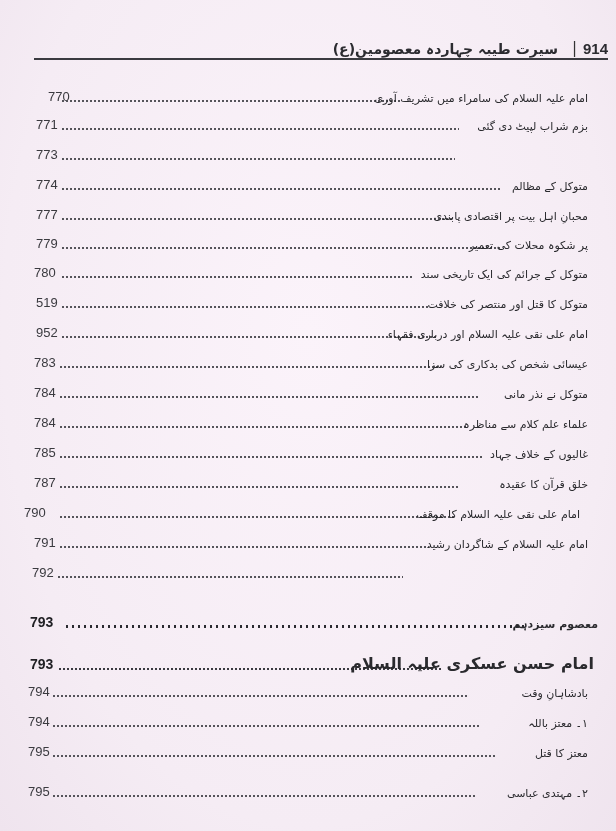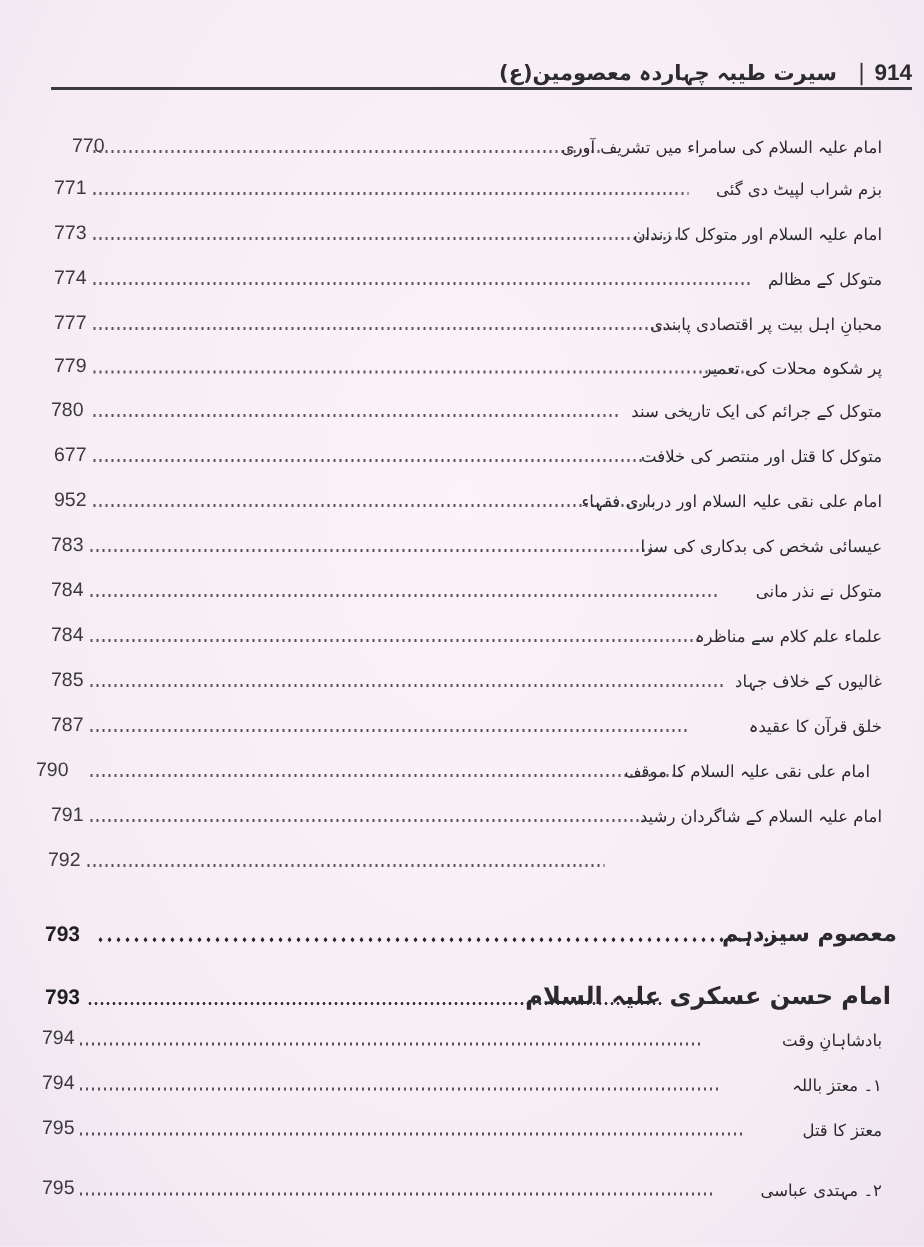--- a/index.html
+++ b/index.html
@@ -23,21 +23,21 @@
 
   .toc { position: absolute; left: 0; top: 0; width: 616px; height: 831px; }
   .row { position: absolute; left: 0; width: 616px; height: 20px; display: flex; align-items: flex-end; }
   .num { position: absolute; font-family: "Liberation Sans", sans-serif; font-size: 13px; color: #3a3a3f; bottom: 2px; }
   .leader { position: absolute; bottom: 4px; height: 2px;
     background-image: radial-gradient(circle, #55545a 0.8px, transparent 1px);
     background-size: 4px 2px; background-repeat: repeat-x; }
   .title { position: absolute; direction: rtl; text-align: right; font-size: 11px; color: #2a2a2e;
     bottom: 1px; white-space: nowrap; font-family: "DejaVu Sans", sans-serif; }
   .row.section .num, .row.chapter .num { font-weight: bold; font-size: 14px; color: #1f1f23; }
-  .row.section .title { font-size: 15px; font-weight: bold; }
+  .row.section .title { font-size: 11px; font-weight: bold; }
   .row.chapter .title { font-size: 16px; font-weight: bold; }
   .row.section .leader { background-image: radial-gradient(circle, #2a2a30 1.2px, transparent 1.4px); background-size: 6px 3px; height: 3px; }
   .row.chapter .leader { background-image: radial-gradient(circle, #3a3a40 0.9px, transparent 1.1px); }
 </style>
 </head>
 <body>
 
 <div class="page">
 
   <div class="header">
@@ -55,21 +55,20 @@
       <span class="title" style="right:28px">امام علیہ السلام کی سامراء میں تشریف آوری</span>
     </div>
     <div class="row" style="top:114px">
       <span class="num" style="left:36px">771</span>
       <span class="leader" style="left:61px;width:398px"></span>
       <span class="title" style="right:28px">بزم شراب لپیٹ دی گئی</span>
     </div>
     <div class="row" style="top:144px">
       <span class="num" style="left:36px">773</span>
       <span class="leader" style="left:61px;width:394px"></span>
-      <span class="title" style="right:28px">امام علیہ السلام اور متوکل کا زندان</span>
     </div>
     <div class="row" style="top:174px">
       <span class="num" style="left:36px">774</span>
       <span class="leader" style="left:61px;width:440px"></span>
       <span class="title" style="right:28px">متوکل کے مظالم</span>
     </div>
     <div class="row" style="top:204px">
       <span class="num" style="left:36px">777</span>
       <span class="leader" style="left:61px;width:392px"></span>
       <span class="title" style="right:28px">محبانِ اہل بیت پر اقتصادی پابندی</span>
@@ -78,21 +77,21 @@
       <span class="num" style="left:36px">779</span>
       <span class="leader" style="left:61px;width:440px"></span>
       <span class="title" style="right:28px">پر شکوہ محلات کی تعمیر</span>
     </div>
     <div class="row" style="top:262px">
       <span class="num" style="left:34px">780</span>
       <span class="leader" style="left:61px;width:352px"></span>
       <span class="title" style="right:28px">متوکل کے جرائم کی ایک تاریخی سند</span>
     </div>
     <div class="row" style="top:292px">
-      <span class="num" style="left:36px">677</span>
+      <span class="num" style="left:36px">519</span>
       <span class="leader" style="left:61px;width:368px"></span>
       <span class="title" style="right:28px">متوکل کا قتل اور منتصر کی خلافت</span>
     </div>
     <div class="row" style="top:322px">
       <span class="num" style="left:36px">952</span>
       <span class="leader" style="left:61px;width:376px"></span>
       <span class="title" style="right:28px">امام علی نقی علیہ السلام اور درباری فقہاء</span>
     </div>
     <div class="row" style="top:352px">
       <span class="num" style="left:34px">783</span>

